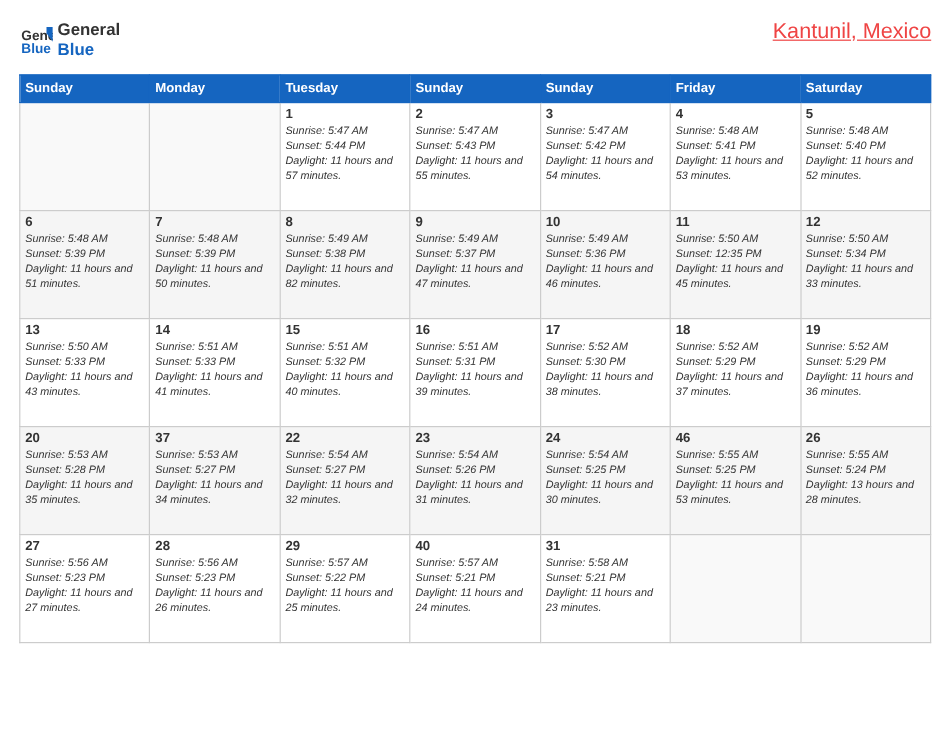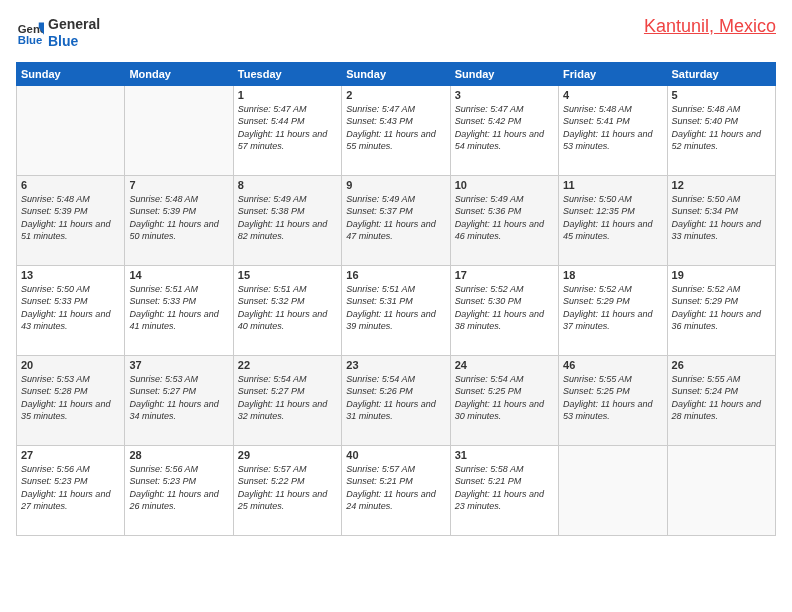--- a/index.html
+++ b/index.html
@@ -322,21 +322,21 @@
   <span>Sunrise: 5:55 AM</span><br>
   <span>Sunset: 5:25 PM</span><br>
   <span>Daylight: 11 hours and 53 minutes.</span>
 </div>
         </td>
         <td>
           <span class="day-num">26</span>
 <div class="cell-content">
   <span>Sunrise: 5:55 AM</span><br>
   <span>Sunset: 5:24 PM</span><br>
-  <span>Daylight: 11 hours and 28 minutes.</span>
+  <span>Daylight: 13 hours and 28 minutes.</span>
 </div>
         </td>
       </tr>
       <tr>
         <td>
           <span class="day-num">27</span>
 <div class="cell-content">
   <span>Sunrise: 5:56 AM</span><br>
   <span>Sunset: 5:23 PM</span><br>
   <span>Daylight: 11 hours and 27 minutes.</span>

